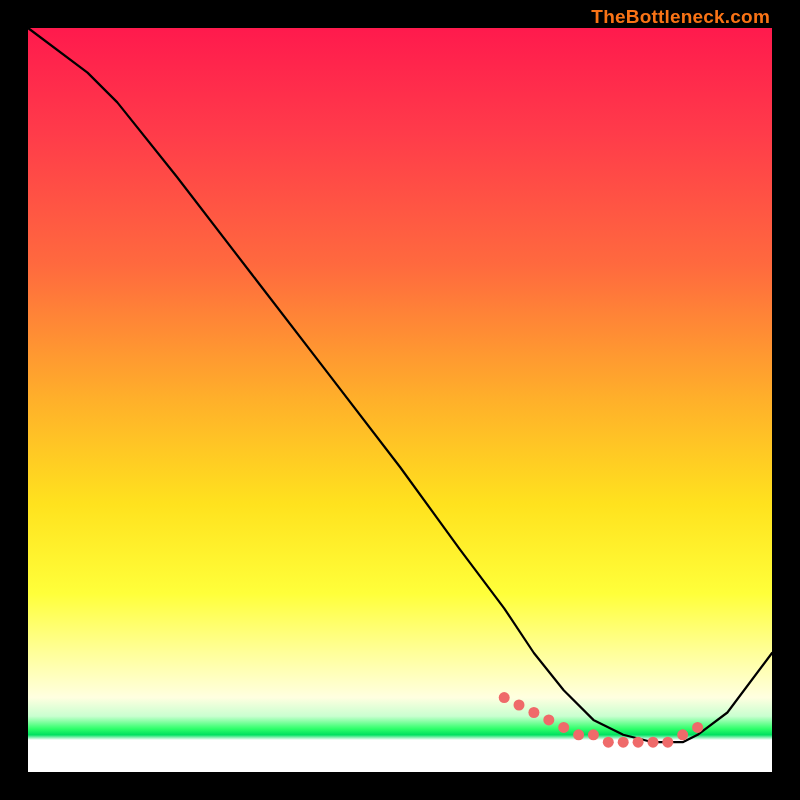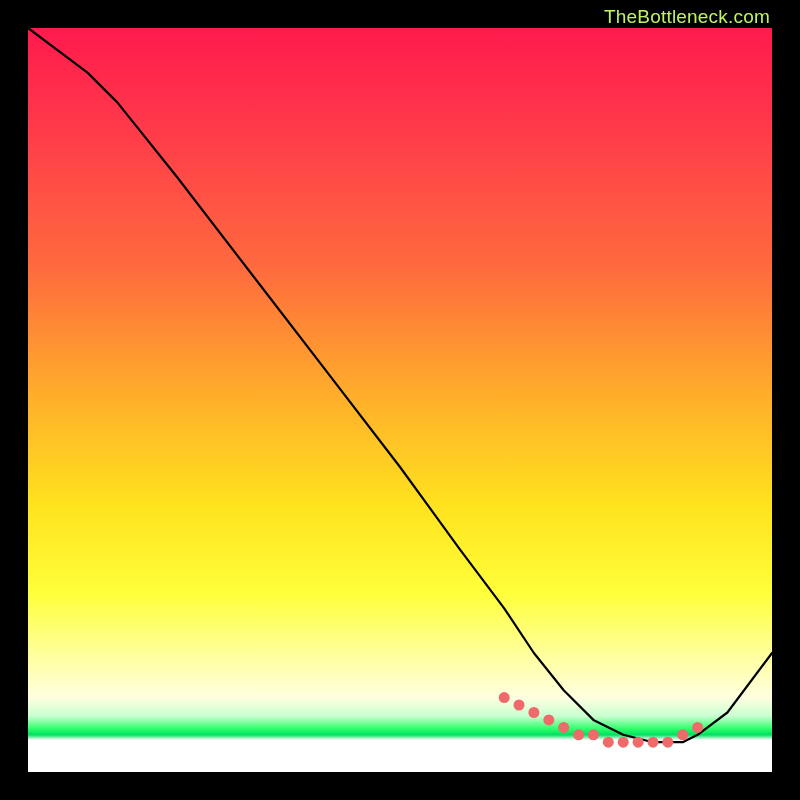--- a/index.html
+++ b/index.html
@@ -38,23 +38,23 @@
       #2eff6a 94.2%,
       #00e060 95%,
       #ffffff 95.7%,
       #ffffff 100%
     );
   }
   .watermark {
     position: absolute;
     top: 6px;
     right: 30px;
-    color: #bef264;
+    color: #f97316;
     font-size: 19px;
-    font-weight: 400;
+    font-weight: 700;
     letter-spacing: 0.2px;
     user-select: none;
   }
   svg.curve {
     position: absolute;
     left: 0;
     top: 0;
     width: 744px;
     height: 744px;
     overflow: visible;

